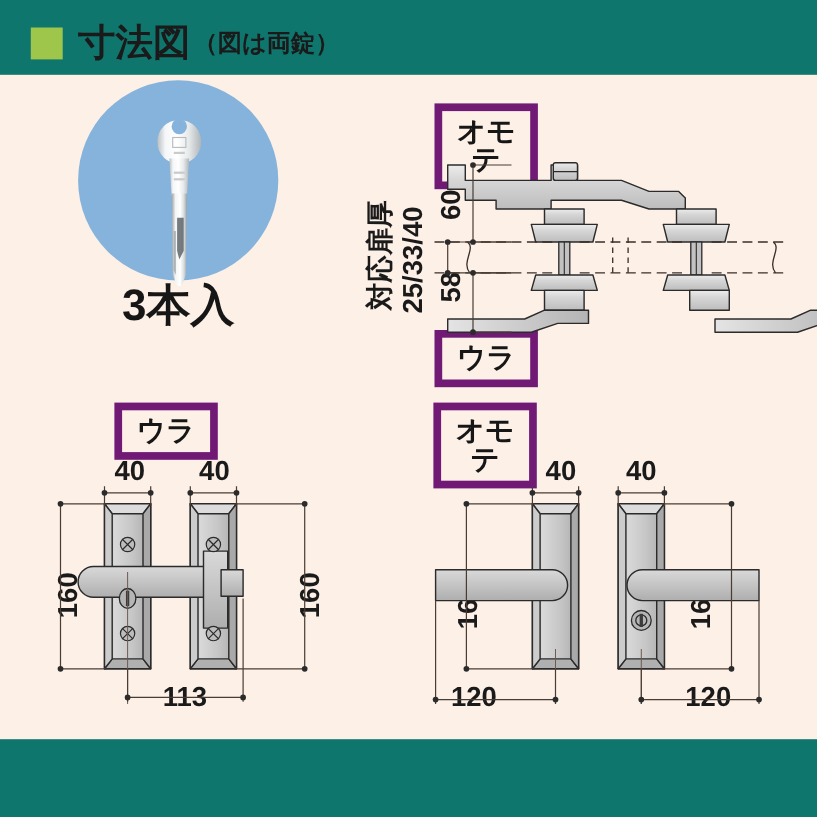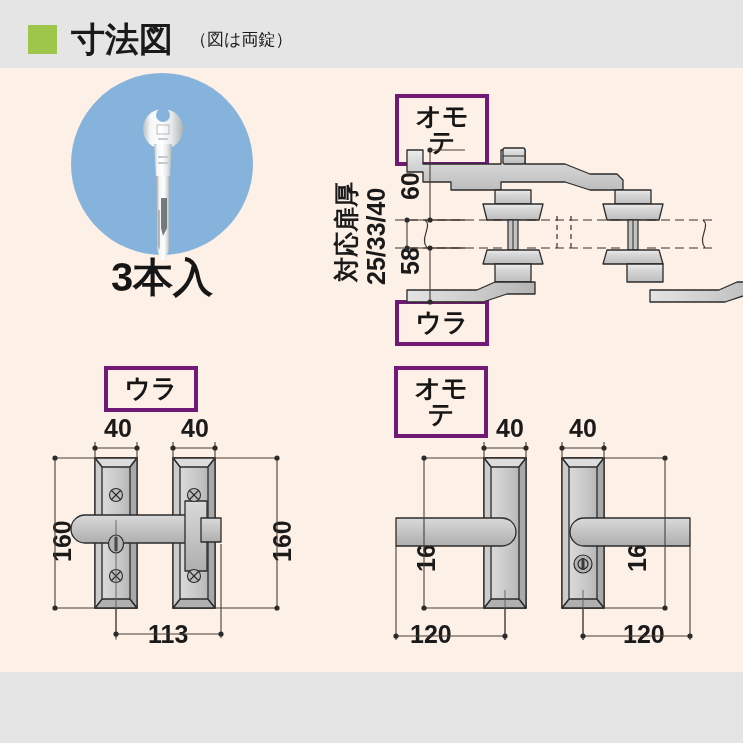--- a/index.html
+++ b/index.html
@@ -13,21 +13,21 @@
     font-family: "Liberation Sans", "DejaVu Sans", sans-serif;
     overflow: hidden;
     position: relative;
   }
   #page {
     position: absolute;
     left: 0;
     top: 0;
     width: 743px;
     height: 743px;
-    background: #e5e5e5;
+    background: #0f766e;
   }
   #canvas {
     position: absolute;
     left: 0;
     top: 68px;
     width: 743px;
     height: 604px;
     background: #fdf0e7;
     overflow: hidden;
   }
@@ -46,25 +46,25 @@
     margin-right: 14px;
   }
   #title-main {
     font-size: 34px;
     font-weight: bold;
     color: #1a1a1a;
     letter-spacing: 0px;
     line-height: 1;
   }
   #title-sub {
-    font-size: 17px;
-    font-weight: normal;
+    font-size: 22px;
+    font-weight: bold;
     color: #1a1a1a;
     line-height: 1;
-    margin-left: 17px;
+    margin-left: 3px;
   }
   
   #key-circle {
     position: absolute;
     left: 71px;
     top: 73px;
     width: 182px;
     height: 182px;
     border-radius: 50%;
     background: #86b3db;
@@ -82,21 +82,21 @@
     top: 250px;
     width: 182px;
     text-align: center;
     font-size: 40px;
     font-weight: bold;
     color: #161616;
   }
   
   .labelbox {
     position: absolute;
-    border: 4px solid #701a75;
+    border: 7px solid #701a75;
     background: #fdf0e7;
     font-size: 26px;
     font-weight: bold;
     color: #161616;
     text-align: center;
     line-height: 1;
     padding: 5px 10px 7px 10px;
     box-sizing: border-box;
   }
   

